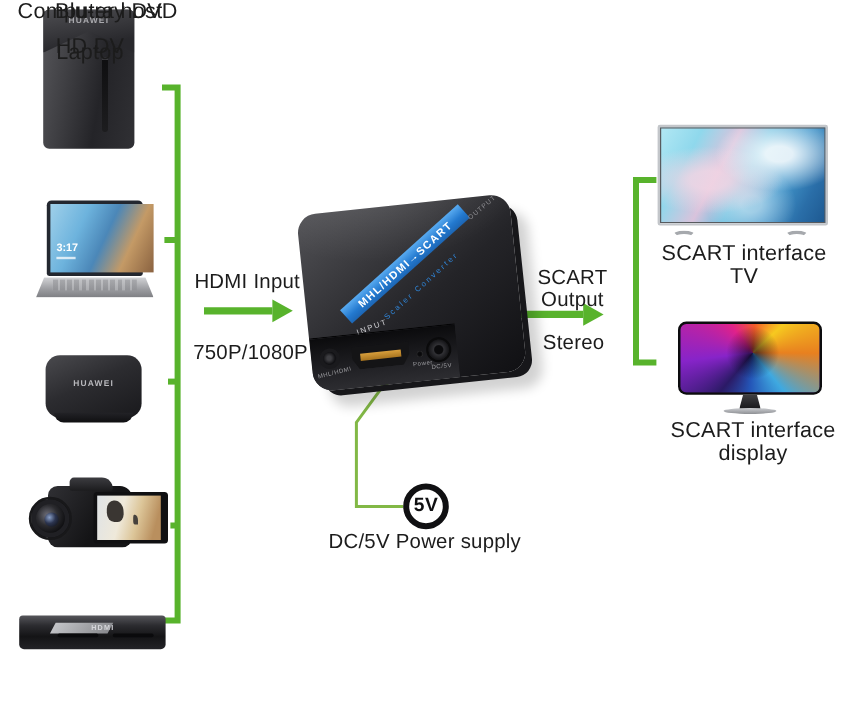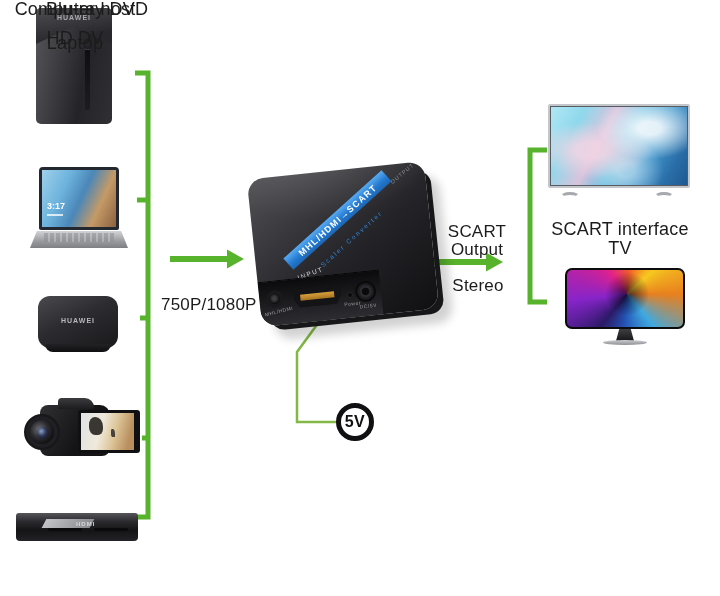--- a/index.html
+++ b/index.html
@@ -12,45 +12,45 @@
   .lbl.leftalign{text-align:left;}
 
   
   .lb-host{left:0;top:131;width:150px;}
   .lb-laptop{left:0;top:249;width:150px;margin-top:34px;}
   .lb-smartbox{left:0;top:350;width:150px;}
   .lb-hddv{left:0;top:461;width:150px;margin-top:29px;}
   .lb-bluray{left:0;top:540;width:150px;margin-left:22px;}
   .lb-hdmiin{left:150px;top:226px;width:112px;}
   .lb-res1{left:161px;top:275px;width:120px;}
-  .lb-res2{left:161px;top:296px;width:120px;}
+  .lb-res2{left:161px;top:285px;width:120px;}
   .lb-scartout{left:422px;top:223px;width:110px;}
   .lb-stereo{left:428px;top:277px;width:100px;}
-  .lb-tv{left:545px;top:220px;width:150px;}
+  .lb-tv{left:545px;top:202px;width:150px;}
   .lb-display{left:535px;top:349px;width:185px;}
   .lb-power{left:270px;top:443px;width:168px;}
 
   
   .tower{left:36px;top:8px;width:76px;height:116px;border-radius:5px;
     background:linear-gradient(100deg,#57575b 0%,#3f3f43 30%,#242428 62%,#303034 100%);}
   .tower-facet{position:absolute;left:0;top:0;width:100%;height:36px;
     background:linear-gradient(170deg,#4e4e52,#28282c 75%);
     clip-path:polygon(0 0,100% 0,100% 100%,50% 50%,0 100%);border-radius:5px 5px 0 0;}
   .tower-logo{position:absolute;top:6px;width:100%;text-align:center;font-size:7px;
     color:#a9a9ad;letter-spacing:1px;font-weight:bold;}
   .tower-slot{position:absolute;right:22px;top:40px;width:5px;height:62px;border-radius:2px;
     background:linear-gradient(#0e0e10,#1d1d1f);
     box-shadow:inset 0 8px 0 -6px #3a3a3e, inset 0 22px 0 -20px #3a3a3e, inset 0 38px 0 -36px #3a3a3e;}
 
   
   .laptop{left:30px;top:167px;width:98px;height:81px;}
   .laptop-screen{position:absolute;left:9px;top:0;width:80px;height:63px;background:#23272f;
     border-radius:4px 4px 2px 2px;padding:3px;box-sizing:border-box;}
   .laptop-img{width:100%;height:100%;position:relative;overflow:hidden;
-    background:linear-gradient(115deg,#9fd0ea 0%,#6db3dd 30%,#4b87b8 52%,#c49a66 74%,#8a6240 100%);}
+    background:linear-gradient(115deg,#9fd0ea 0%,#6db3dd 30%,#4b87b8 52%,#c49a66 74%,#8a6240 100%);padding-left:12px;}
   .laptop-time{position:absolute;left:5px;bottom:11px;color:#fff;font-size:9px;font-weight:bold;line-height:1;}
   .laptop-time::after{content:"";display:block;width:16px;height:2px;background:rgba(255,255,255,.75);margin-top:3px;}
   .laptop-base{position:absolute;left:0;bottom:0;width:98px;height:17px;
     background:linear-gradient(#d3d4d7,#9a9b9f 60%,#7e7f83);
     clip-path:polygon(7% 0,93% 0,100% 100%,0 100%);}
   .laptop-kbd{position:absolute;left:14px;right:14px;top:2px;height:9px;opacity:.55;
     background:repeating-linear-gradient(90deg,#8d8e92 0 4px,#bcbdc0 4px 6px);}
 
   
   .smartbox{left:38px;top:296px;width:80px;height:52px;border-radius:12px;
@@ -214,20 +214,21 @@
   </div>
   <div class="lbl lb-hddv">HD DV</div>
 
   <div class="dev bluray">
     <div class="bluray-facet"></div>
     <div class="bluray-logo">HDMI</div>
     <div class="bluray-btns"></div>
   </div>
   <div class="lbl lb-bluray">Blu-ray DVD</div>
 
+  <div class="lbl mid lb-hdmiin">HDMI Input</div>
   <div class="lbl mid leftalign lb-res2">750P/1080P</div>
 
   <div class="converter">
     <div class="conv-body">
       <div class="conv-sheen"></div>
       <div class="conv-stripe">MHL/HDMI→SCART</div>
       <div class="conv-sub">Scaler Converter</div>
       <div class="conv-input-label">INPUT</div>
       <div class="conv-output-label">OUTPUT</div>
       <div class="conv-ports">
@@ -254,16 +255,18 @@
   </div>
   <div class="lbl lb-tv">SCART interface TV</div>
 
   <div class="dev monitor">
     <div class="mon-screen">
       <div class="mon-img"></div>
     </div>
     <div class="mon-neck"></div>
     <div class="mon-base"></div>
   </div>
+  <div class="lbl lb-display">SCART interface display</div>
 
   <div class="badge5v">5V</div>
+  <div class="lbl mid lb-power">DC/5V Power supply</div>
 
 </div>
 
 </body></html>

